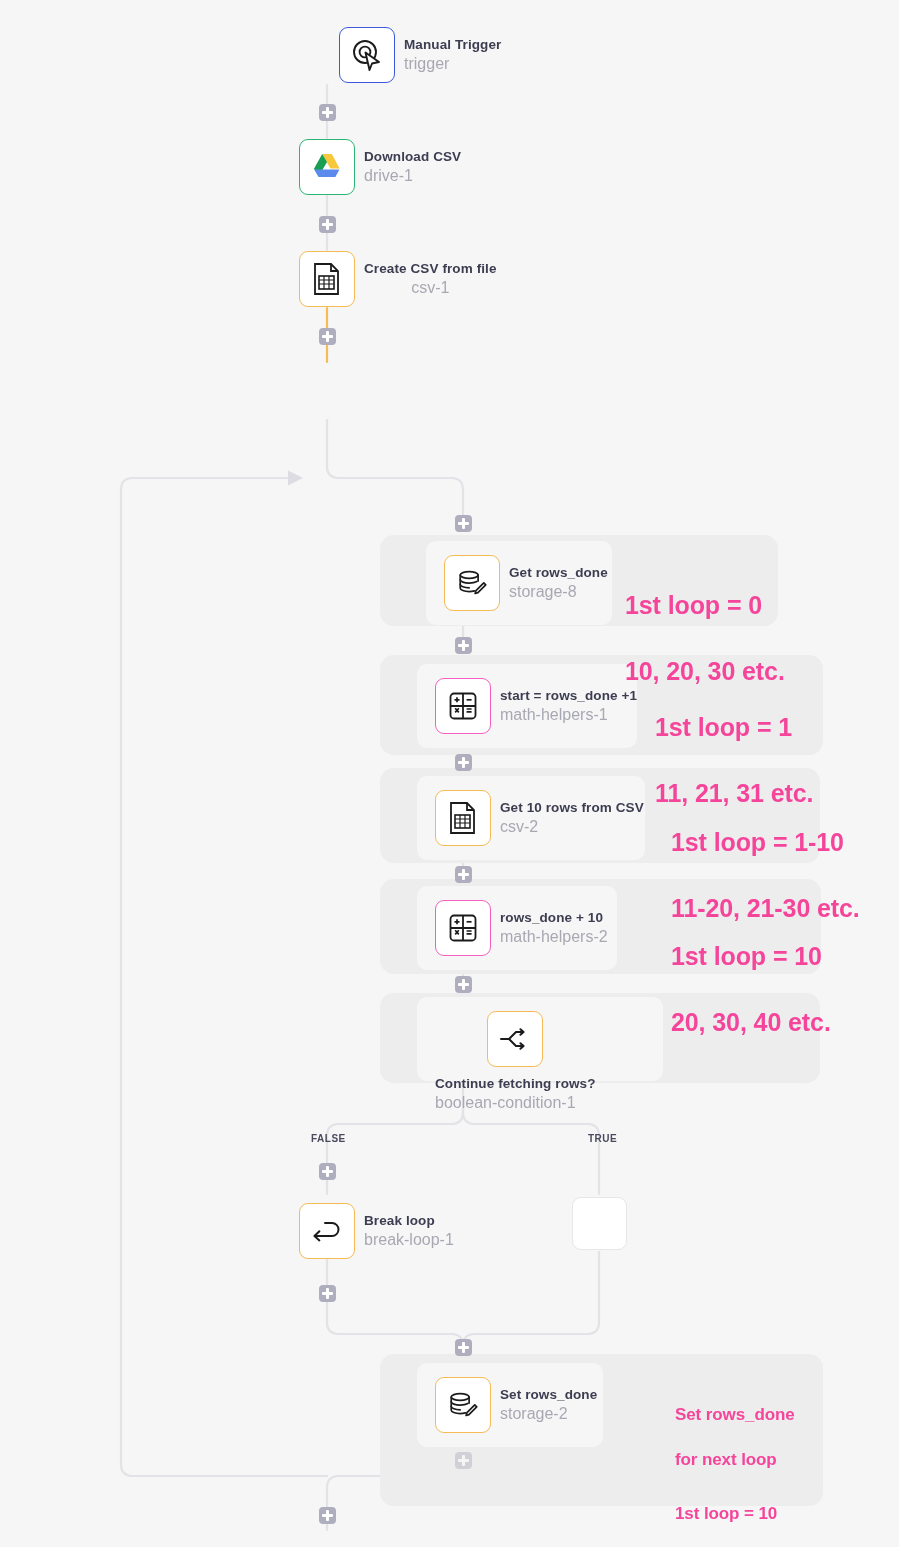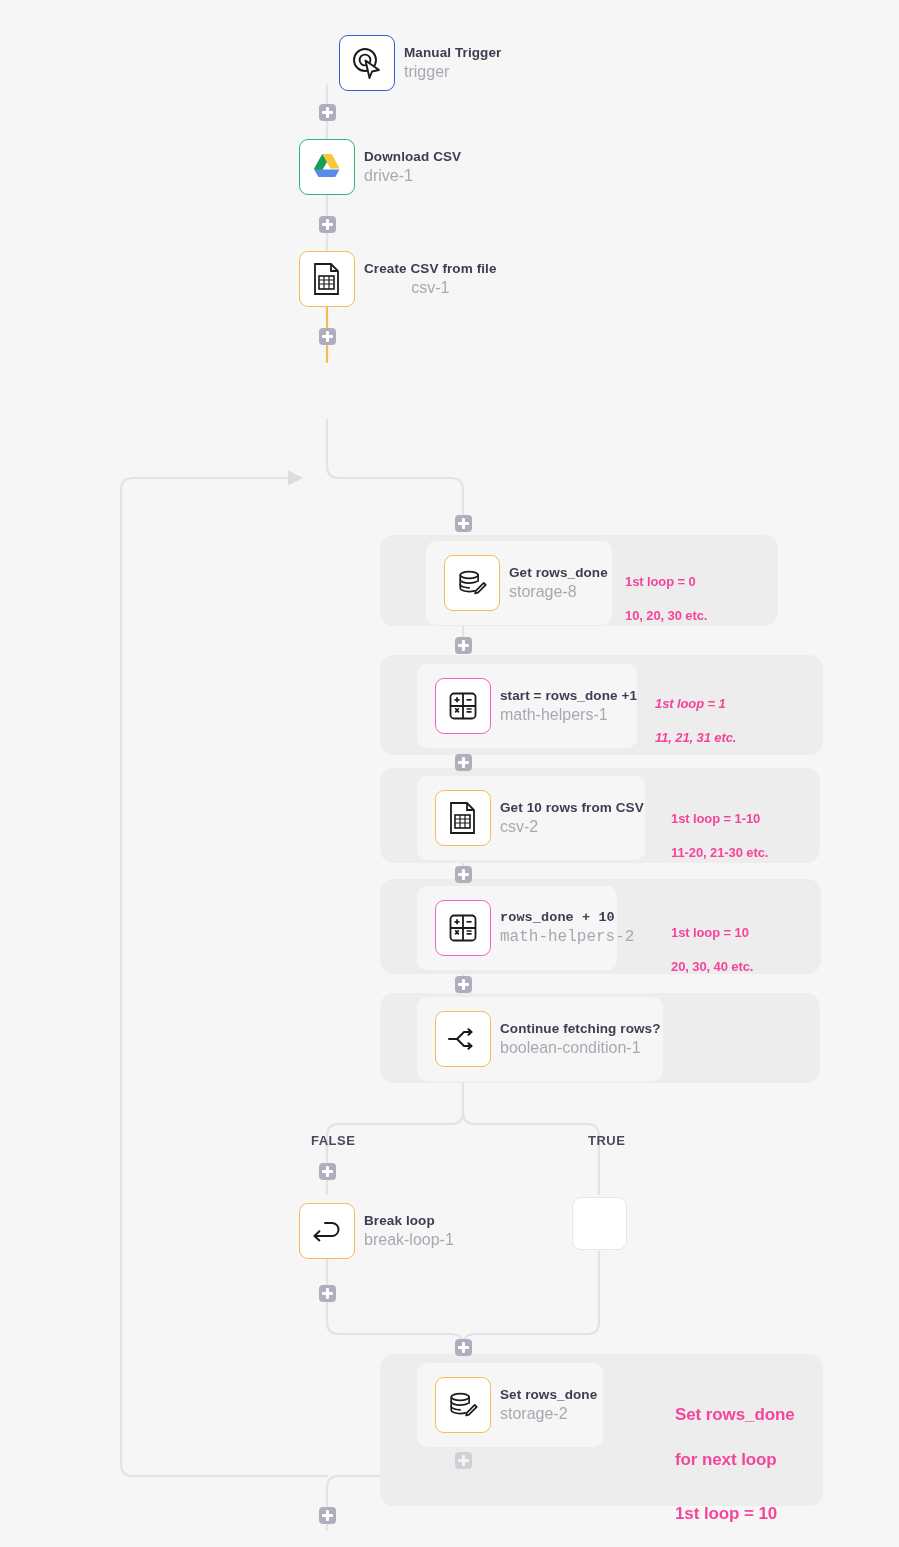--- a/index.html
+++ b/index.html
@@ -93,32 +93,32 @@
     background: #ffffff;
     border-radius: 1px;
   }
   .plus-btn::before { width: 11px; height: 2.6px; }
   .plus-btn::after  { width: 2.6px; height: 11px; }
   .plus-btn.faded { opacity: .45; }
 
   
   .branch-label {
     position: absolute;
-    font-size: 13px;
+    font-size: 10px;
     font-weight: 700;
     color: #4a4a5e;
     letter-spacing: .5px;
   }
 
   
   .annotation {
     position: absolute;
     color: #f5459b;
     font-weight: 700;
-    font-size: 13px;
+    font-size: 25px;
     line-height: 1.32;
     white-space: pre-line;
     letter-spacing: -.1px;
   }
   .annotation.small { font-size: 17px; line-height: 1.33; }
   .annotation .blk { display: block; }
   .annotation .gap { margin-top: 9px; }
 </style>
 </head>
 <body>
@@ -159,21 +159,21 @@
     </g>
   </svg>
 
   <div class="group-panel" style="left:380px; top:535px;  width:398px; height:91px;"></div>
   <div class="group-panel" style="left:380px; top:655px;  width:443px; height:100px;"></div>
   <div class="group-panel" style="left:380px; top:768px;  width:440px; height:95px;"></div>
   <div class="group-panel" style="left:380px; top:879px;  width:441px; height:95px;"></div>
   <div class="group-panel" style="left:380px; top:993px;  width:440px; height:90px;"></div>
   <div class="group-panel" style="left:380px; top:1354px; width:443px; height:152px;"></div>
 
-  <div class="node" style="left:299px; top:35px;padding-left:40px;">
+  <div class="node" style="left:299px; top:27px;padding-left:40px;">
     <div class="icon-box b-blue">
       <svg width="34" height="34" viewBox="0 0 34 34" fill="none" stroke="#1b1b1b" stroke-width="1.9">
         <circle cx="15" cy="14" r="11"></circle>
         <circle cx="15" cy="14" r="5.4"></circle>
         <path d="M15.5,14.5 L29,24 L22,25.5 L19.5,32 Z" fill="#ffffff" stroke="#1b1b1b" stroke-width="1.9" stroke-linejoin="round"></path>
       </svg>
     </div>
     <div class="node-text">
       <div class="node-title">Manual Trigger</div>
       <div class="node-sub">trigger</div>
@@ -255,39 +255,39 @@
         <rect x="7" y="14" width="15" height="13" stroke-width="1.6"></rect>
         <path d="M7,18 H22 M7,22 H22 M12,14 V27 M17,14 V27" stroke-width="1.2"></path>
       </svg>
     </div>
     <div class="node-text">
       <div class="node-title">Get 10 rows from CSV</div>
       <div class="node-sub">csv-2</div>
     </div>
   </div>
 
-  <div class="node chip" style="left:435px; top:900px;font-family:Liberation Mono, monospace;">
+  <div class="node chip" style="left:435px; top:900px;">
     <div class="chip-bg" style="width:200px; height:84px;"></div>
     <div class="icon-box b-pink">
       <svg width="32" height="32" viewBox="0 0 32 32" fill="none" stroke="#1b1b1b" stroke-width="1.8">
         <rect x="3.5" y="3.5" width="25" height="25" rx="3.5"></rect>
         <path d="M16,3.5 V28.5 M3.5,16 H28.5"></path>
         <path d="M7.5,9.8 H12.5 M10,7.3 V12.3" stroke-width="1.7"></path>
         <path d="M19.6,9.8 H24.6" stroke-width="1.7"></path>
         <path d="M8.2,18.2 L11.8,22.4 M11.8,18.2 L8.2,22.4" stroke-width="1.7"></path>
         <path d="M19.6,19.0 H24.6 M19.6,21.8 H24.6" stroke-width="1.7"></path>
       </svg>
     </div>
     <div class="node-text">
       <div class="node-title">rows_done + 10</div>
       <div class="node-sub">math-helpers-2</div>
     </div>
   </div>
 
-  <div class="node chip" style="left:435px; top:1011px;">
+  <div class="node chip" style="left:435px; top:1011px;flex-direction:column;">
     <div class="chip-bg" style="width:246px; height:84px;"></div>
     <div class="icon-box b-orange">
       <svg width="32" height="28" viewBox="0 0 32 28" fill="none" stroke="#1b1b1b" stroke-width="2" stroke-linecap="round" stroke-linejoin="round">
         <path d="M2,14 H10 L17,7 H24"></path>
         <path d="M10,14 L17,21 H24"></path>
         <path d="M21.4,4.2 L24.6,7 L21.4,9.8"></path>
         <path d="M21.4,18.2 L24.6,21 L21.4,23.8"></path>
       </svg>
     </div>
     <div class="node-text">
@@ -344,21 +344,21 @@
   <div class="plus-btn" style="left:319px; top:1507px;"></div>
 
   <div class="branch-label" style="left:311px; top:1133px;">FALSE</div>
   <div class="branch-label" style="left:588px; top:1133px;">TRUE</div>
 
   <div class="annotation" style="left:625px; top:556px;">
     <span class="blk">1st loop = 0</span>
     <span class="blk">10, 20, 30 etc.</span>
   </div>
 
-  <div class="annotation" style="left:655px; top:678px;font-style:italic;">
+  <div class="annotation" style="left:655px; top:678px;">
     <span class="blk">1st loop = 1</span>
     <span class="blk">11, 21, 31 etc.</span>
   </div>
 
   <div class="annotation" style="left:671px; top:793px;">
     <span class="blk">1st loop = 1-10</span>
     <span class="blk">11-20, 21-30 etc.</span>
   </div>
 
   <div class="annotation" style="left:671px; top:907px;">

